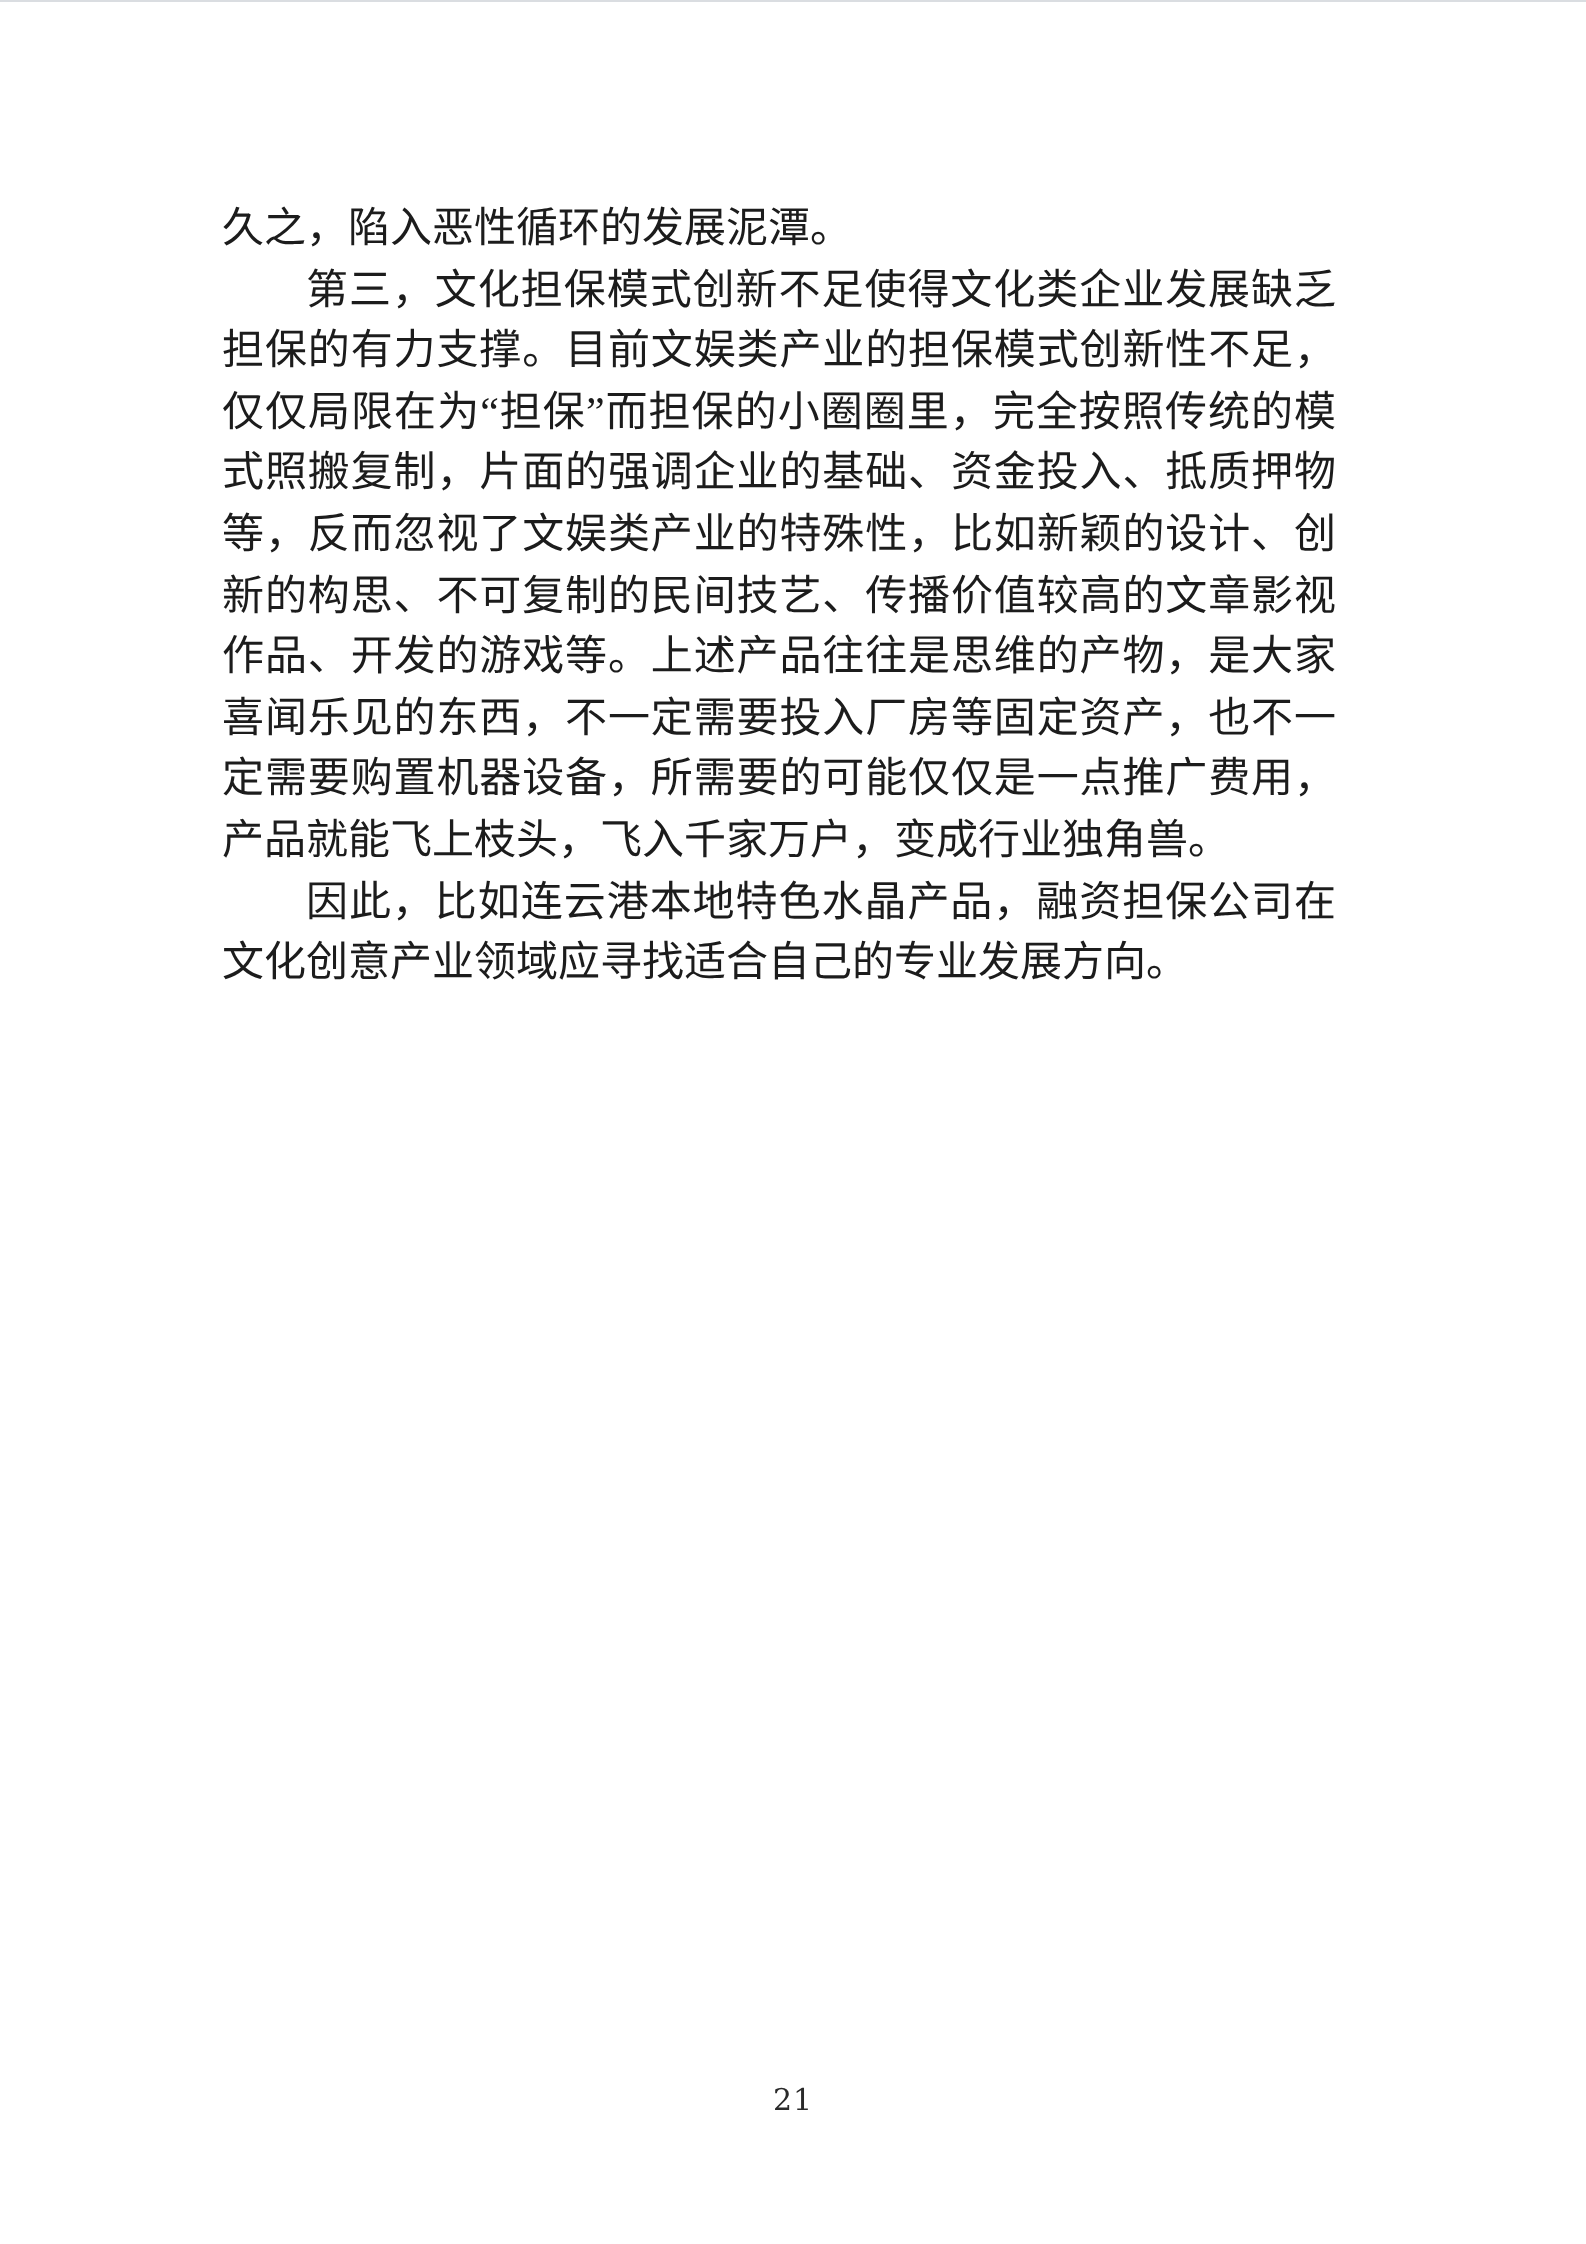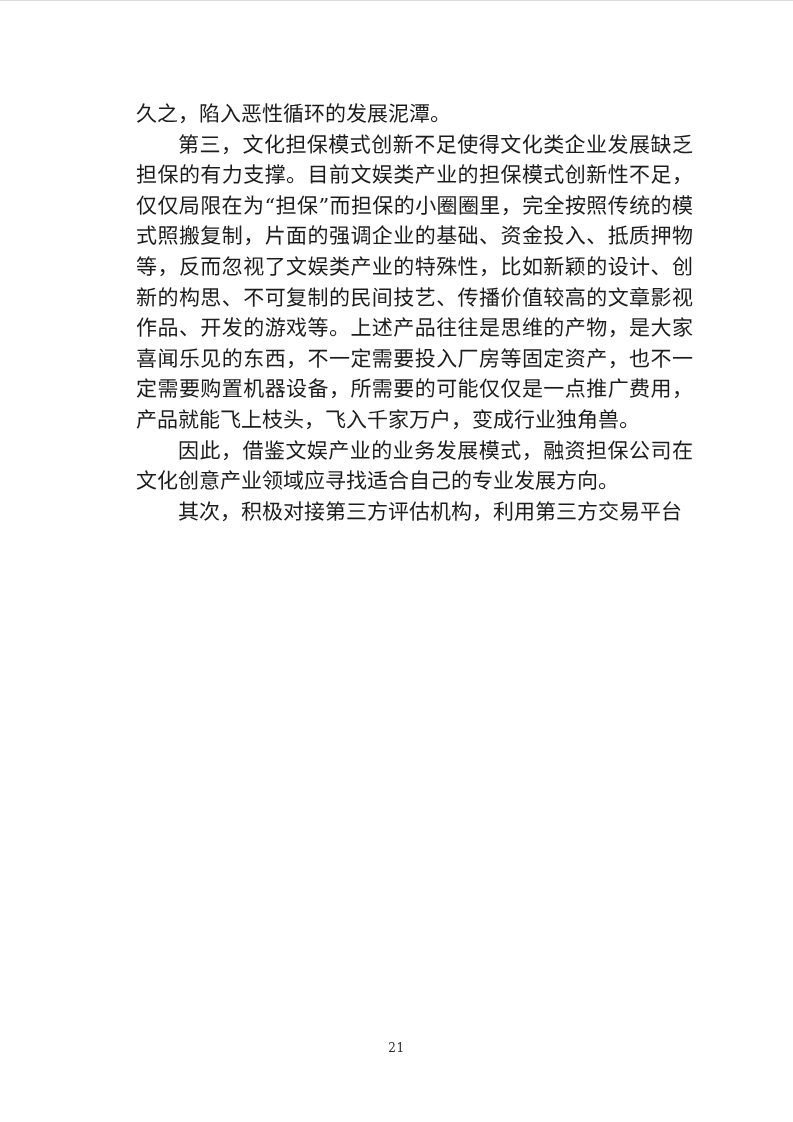--- a/index.html
+++ b/index.html
@@ -13,23 +13,24 @@
     height: 1122px;
     background: #ffffff;
     overflow: hidden;
     font-family: "DejaVu Serif", serif;
     color: #1c1c1c;
     box-sizing: border-box;
     border-top: 1px solid #dadde1;
   }
   .text-block {
     position: absolute;
-    left: 136px;
+    left: 111px;
     top: 98px;
     width: 557px;
+    font-family: Liberation Serif, serif;
   }
   .para {
     margin: 0;
     padding: 0;
     font-size: 21px;
     line-height: 30.6px;
     text-align: justify;
     text-justify: inter-character;
     text-indent: 2em;
     word-break: normal;
@@ -37,29 +38,28 @@
   }
   .para.continuation {
     text-indent: 0;
   }
   .page-number {
     position: absolute;
     top: 1040px;
     left: 0;
     width: 100%;
     text-align: center;
-    font-size: 12px;
+    font-size: 15px;
     color: #2a2a2a;
     letter-spacing: 0.5px;
   }
 </style>
 </head>
 <body>
 
 <div class="page">
   <div class="text-block">
     <p class="para continuation">久之，陷入恶性循环的发展泥潭。</p>
     <p class="para">第三，文化担保模式创新不足使得文化类企业发展缺乏担保的有力支撑。目前文娱类产业的担保模式创新性不足，仅仅局限在为“担保”而担保的小圈圈里，完全按照传统的模式照搬复制，片面的强调企业的基础、资金投入、抵质押物等，反而忽视了文娱类产业的特殊性，比如新颖的设计、创新的构思、不可复制的民间技艺、传播价值较高的文章影视作品、开发的游戏等。上述产品往往是思维的产物，是大家喜闻乐见的东西，不一定需要投入厂房等固定资产，也不一定需要购置机器设备，所需要的可能仅仅是一点推广费用，产品就能飞上枝头，飞入千家万户，变成行业独角兽。</p>
-    <p class="para">因此，借鉴文娱产业的业务发展模式，融资担保公司在文化创意产业领域应寻找适合自己的专业发展方向。</p>
-    <p class="para">其次，积极对接第三方评估机构，利用第三方交易平台</p>
+    <p class="para">因此，比如连云港本地特色水晶产品，融资担保公司在文化创意产业领域应寻找适合自己的专业发展方向。</p>
   </div>
   <div class="page-number">21</div>
 </div>
 
 </body></html>

